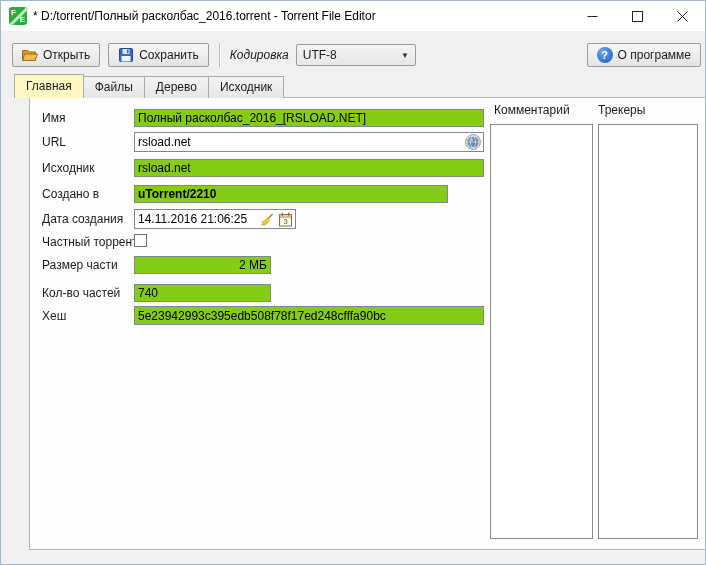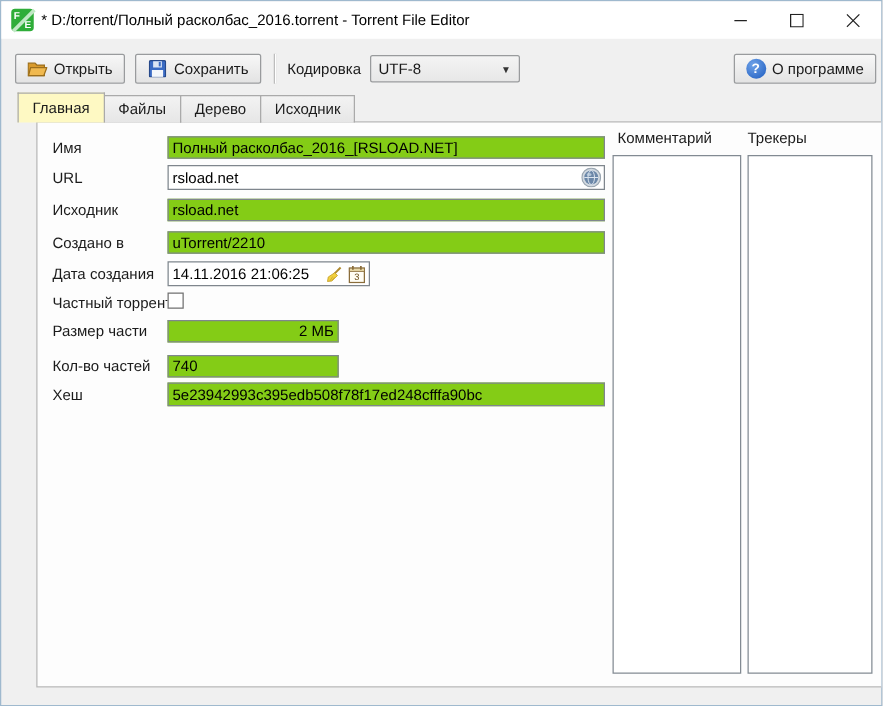--- a/index.html
+++ b/index.html
@@ -21,21 +21,21 @@
   .wc{width:45px;height:30px;display:flex;align-items:center;justify-content:center;}
   
   .toolbar{position:absolute;left:11px;right:4px;top:41px;height:26px;display:flex;align-items:center;}
   .tb-btn{
     display:flex;align-items:center;gap:5px;height:24px;padding:0 9px;box-sizing:border-box;
     background:linear-gradient(#f7f7f7,#e3e3e3);border:1px solid #999b9d;border-radius:2px;
     font-family:inherit;font-size:12px;color:#1b1b1b;margin-right:8px;cursor:default;
   }
   .ic{display:flex;align-items:center;justify-content:center;width:16px;height:16px;flex:0 0 auto;}
   .sep{width:1px;height:24px;background:#bdbdbd;border-right:1px solid #fff;margin:0 9px 0 2px;}
-  .enc-label{margin-right:7px;}
+  .enc-label{margin-right:7px;font-style:italic;}
   .combo{
     width:120px;height:22px;box-sizing:border-box;border:1px solid #999b9d;border-radius:2px;
     background:linear-gradient(#f4f4f4,#e7e7e7);display:flex;align-items:center;padding:0 6px;
   }
   .combo .val{flex:1;}
   .combo .arrow{font-size:8px;color:#333;}
   .spacer{flex:1;}
   .about{margin-right:0;}
   .qmark{width:16px;height:16px;border-radius:50%;background:radial-gradient(circle at 35% 30%,#6ea2e8,#1d5bbf);
     color:#fff;font-weight:bold;font-size:11px;line-height:16px;text-align:center;}
@@ -159,21 +159,21 @@
           <line x1="2.4" y1="8" x2="13.6" y2="8" stroke="#dbe4ee" stroke-width="0.8"></line>
           <ellipse cx="6.3" cy="5.6" rx="2" ry="1.2" fill="#c6d4e4" opacity="0.8"></ellipse>
         </svg>
       </span>
     </div>
 
     <span class="flabel" style="top:63px">Исходник</span>
     <input class="finput" style="left: 104px; top: 61px; width: 350px;" value="rsload.net">
 
     <span class="flabel" style="top:89px">Создано в</span>
-    <input class="finput" style="left: 104px; top: 87px; width: 350px;" value="uTorrent/2210">
+    <input class="finput" style="left: 104px; top: 87px; width: 314px; font-weight: bold;" value="uTorrent/2210">
 
     <span class="flabel" style="top:114px">Дата создания</span>
     <div class="fieldbox" style="left:104px;top:111px;width:162px">
       <input style="width: 108px;" value="14.11.2016 21:06:25">
       <span class="inbtn">
         <svg width="15" height="15" viewBox="0 0 15 15">
           <line x1="12.5" y1="2" x2="7" y2="7.5" stroke="#b08a2e" stroke-width="1.6"></line>
           <path d="M7.8 6.2 L10 8.4 L5.5 12.8 L2 13.2 L2.6 9.6 Z" fill="#f2d13e" stroke="#c7a22e" stroke-width="0.7"></path>
           <line x1="4" y1="12.6" x2="6.2" y2="9.2" stroke="#c7a22e" stroke-width="0.6"></line>
           <line x1="5.6" y1="12.2" x2="7.6" y2="9.8" stroke="#c7a22e" stroke-width="0.6"></line>

